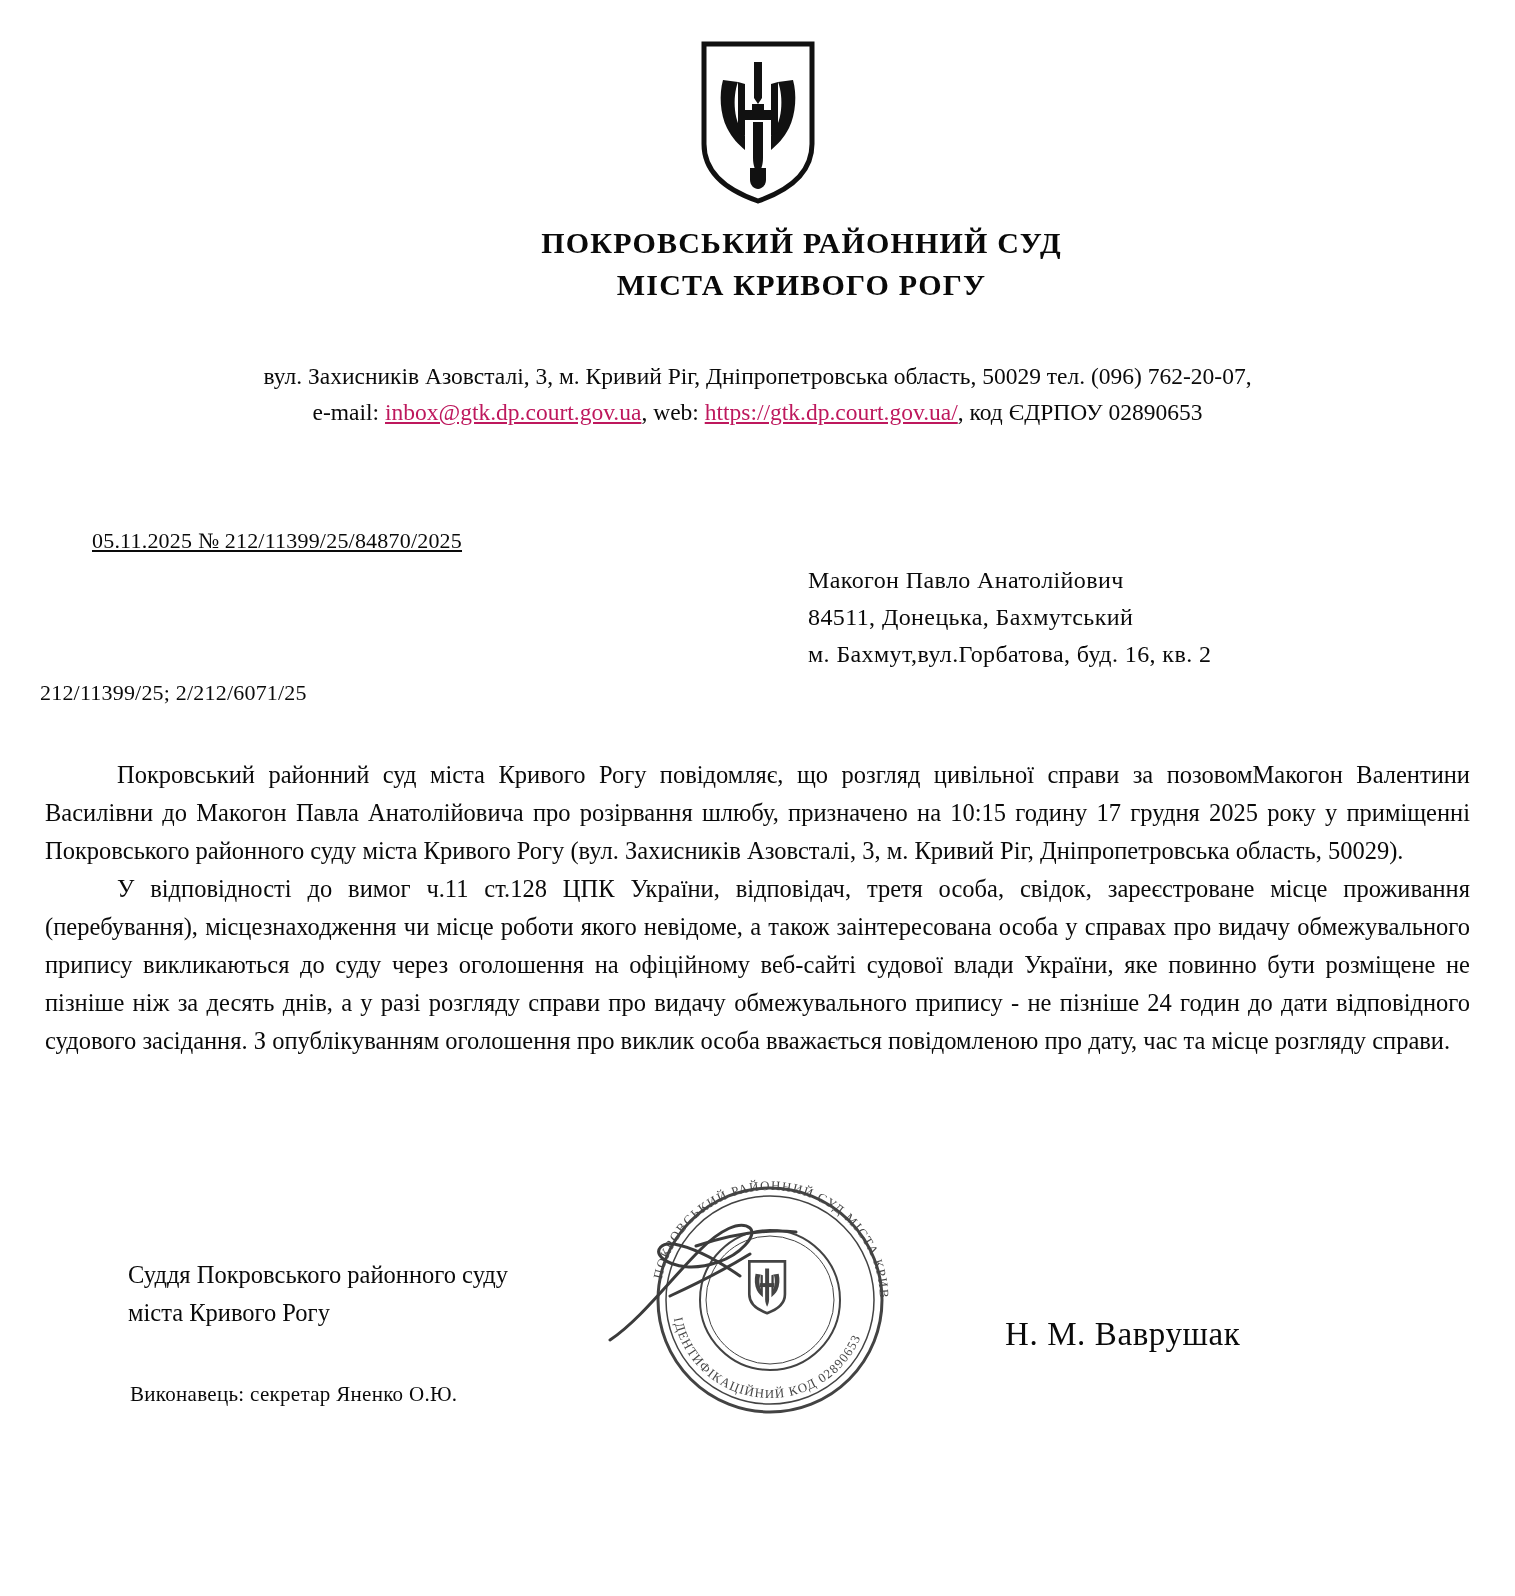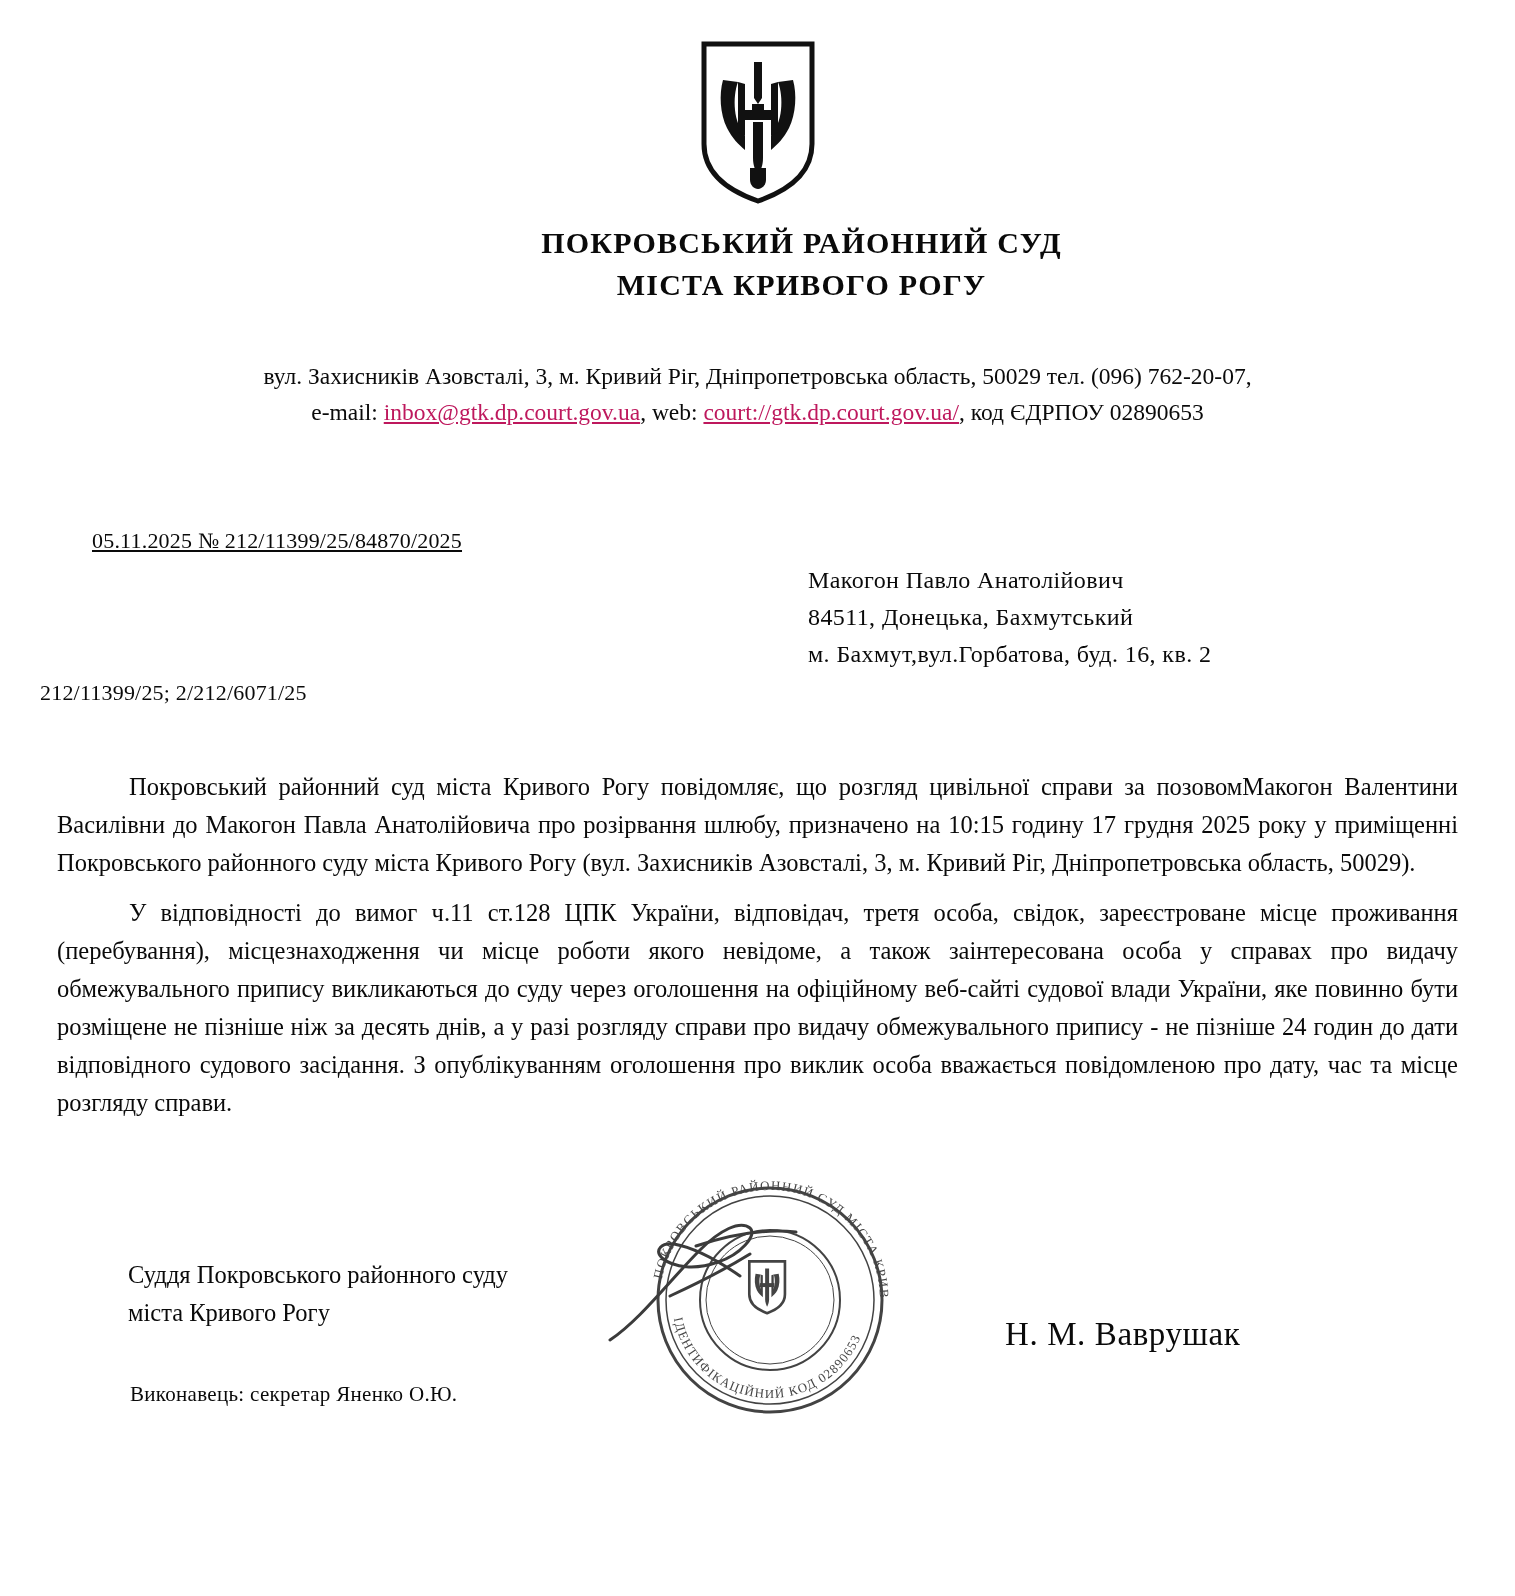--- a/index.html
+++ b/index.html
@@ -102,21 +102,21 @@
   .body-text {
     position: absolute;
     top: 756px;
     left: 45px;
     width: 1425px;
     font-size: 24.5px;
     line-height: 38px;
     text-align: justify;
   }
   .body-text p {
-    margin: 12px;
+    margin: 0;
     text-indent: 72px;
   }
 
   
   .signature {
     position: absolute;
     top: 1256px;
     left: 128px;
     font-size: 24.5px;
     line-height: 38px;
@@ -178,21 +178,21 @@
   </div>
 
   <div class="header">
     <div class="line">ПОКРОВСЬКИЙ РАЙОННИЙ СУД</div>
     <div class="line">МІСТА КРИВОГО РОГУ</div>
   </div>
 
   <div class="contacts">
     <div>вул. Захисників Азовсталі, 3, м. Кривий Ріг,  Дніпропетровська область, 50029 тел. (096) 762-20-07,</div>
     <div>
-      <span>e-mail: </span><span class="u">inbox@gtk.dp.court.gov.ua</span><span>,   web: </span><span class="u">court://gtk.dp.court.gov.ua/</span><span>, код ЄДРПОУ 02890653</span>
+      <span>e-mail: </span><span class="u">inbox@gtk.dp.court.gov.ua</span><span>,   web: </span><span class="u">https://gtk.dp.court.gov.ua/</span><span>, код ЄДРПОУ 02890653</span>
     </div>
   </div>
 
   <div class="ref-line">05.11.2025 №  212/11399/25/84870/2025</div>
 
   <div class="case-nums">212/11399/25; 2/212/6071/25</div>
 
   <div class="addressee">
     <div>Макогон Павло Анатолійович</div>
     <div>84511,  Донецька,  Бахмутський</div>

